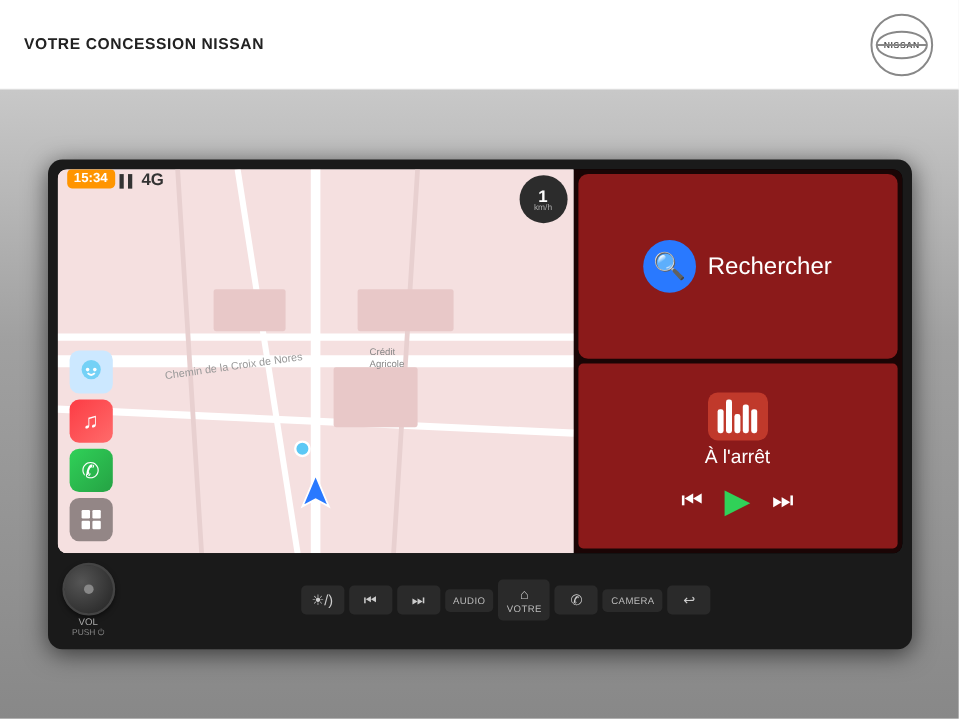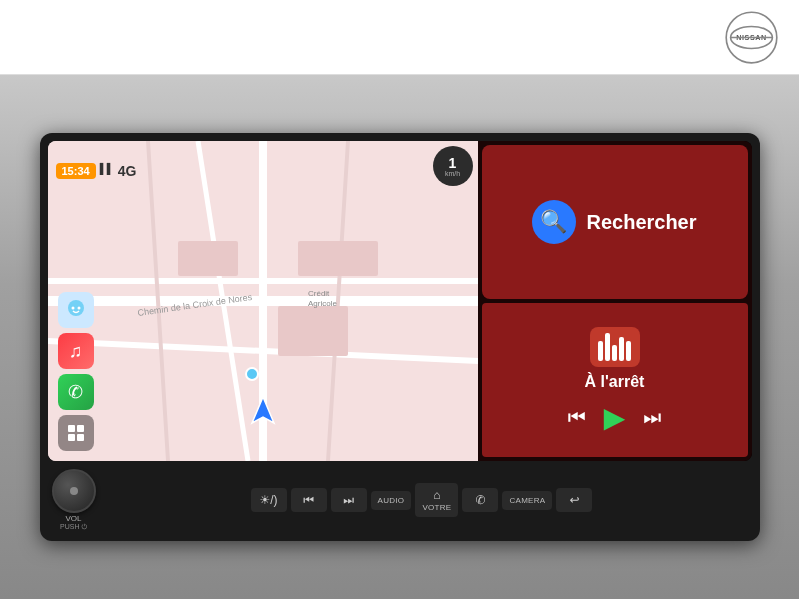--- a/index.html
+++ b/index.html
@@ -71,24 +71,24 @@
       height: 100%;
       background: #f5e8e8;
       position: relative;
       display: flex;
       flex-direction: column;
     }
 
     
     .status-bar {
       position: absolute;
-      top: 22px;
+      top: 0;
       left: 8px;
       display: flex;
-      align-items: flex-start;
+      align-items: flex-end;
       gap: 4px;
       z-index: 10;
     }
     .time-badge {
       background: #ff9500;
       color: white;
       font-size: 11px;
       font-weight: bold;
       padding: 2px 6px;
       border-radius: 4px;
@@ -214,21 +214,21 @@
       border-radius: 50%;
       display: flex;
       align-items: center;
       justify-content: center;
       color: white;
       font-size: 22px;
     }
     .panel-label {
       color: white;
       font-size: 20px;
-      font-weight: 700;
+      font-weight: 400;
     }
 
     
     .panel-music {
       flex: 1;
       background: #8b1a1a;
       border-radius: 4px;
       display: flex;
       flex-direction: column;
       align-items: center;
@@ -336,20 +336,21 @@
       border: 2px solid white;
       bottom: 80px;
       left: 46%;
     }
   </style>
 </head>
 <body>
 
 <div class="header">
   <div class="header-text">
+    <div>VOTRE CONCESSION NISSAN</div>
   </div>
   <svg class="nissan-logo" viewBox="0 0 100 100">
     <circle cx="50" cy="50" r="46" fill="none" stroke="#888" stroke-width="3"></circle>
     <ellipse cx="50" cy="50" rx="38" ry="20" fill="none" stroke="#888" stroke-width="3"></ellipse>
     <text x="50" y="55" text-anchor="middle" font-family="Arial" font-size="13" font-weight="bold" fill="#555" letter-spacing="1">NISSAN</text>
     <line x1="12" y1="50" x2="88" y2="50" stroke="#888" stroke-width="3"></line>
   </svg>
 </div>
 
 <div class="car-screen-wrap">

